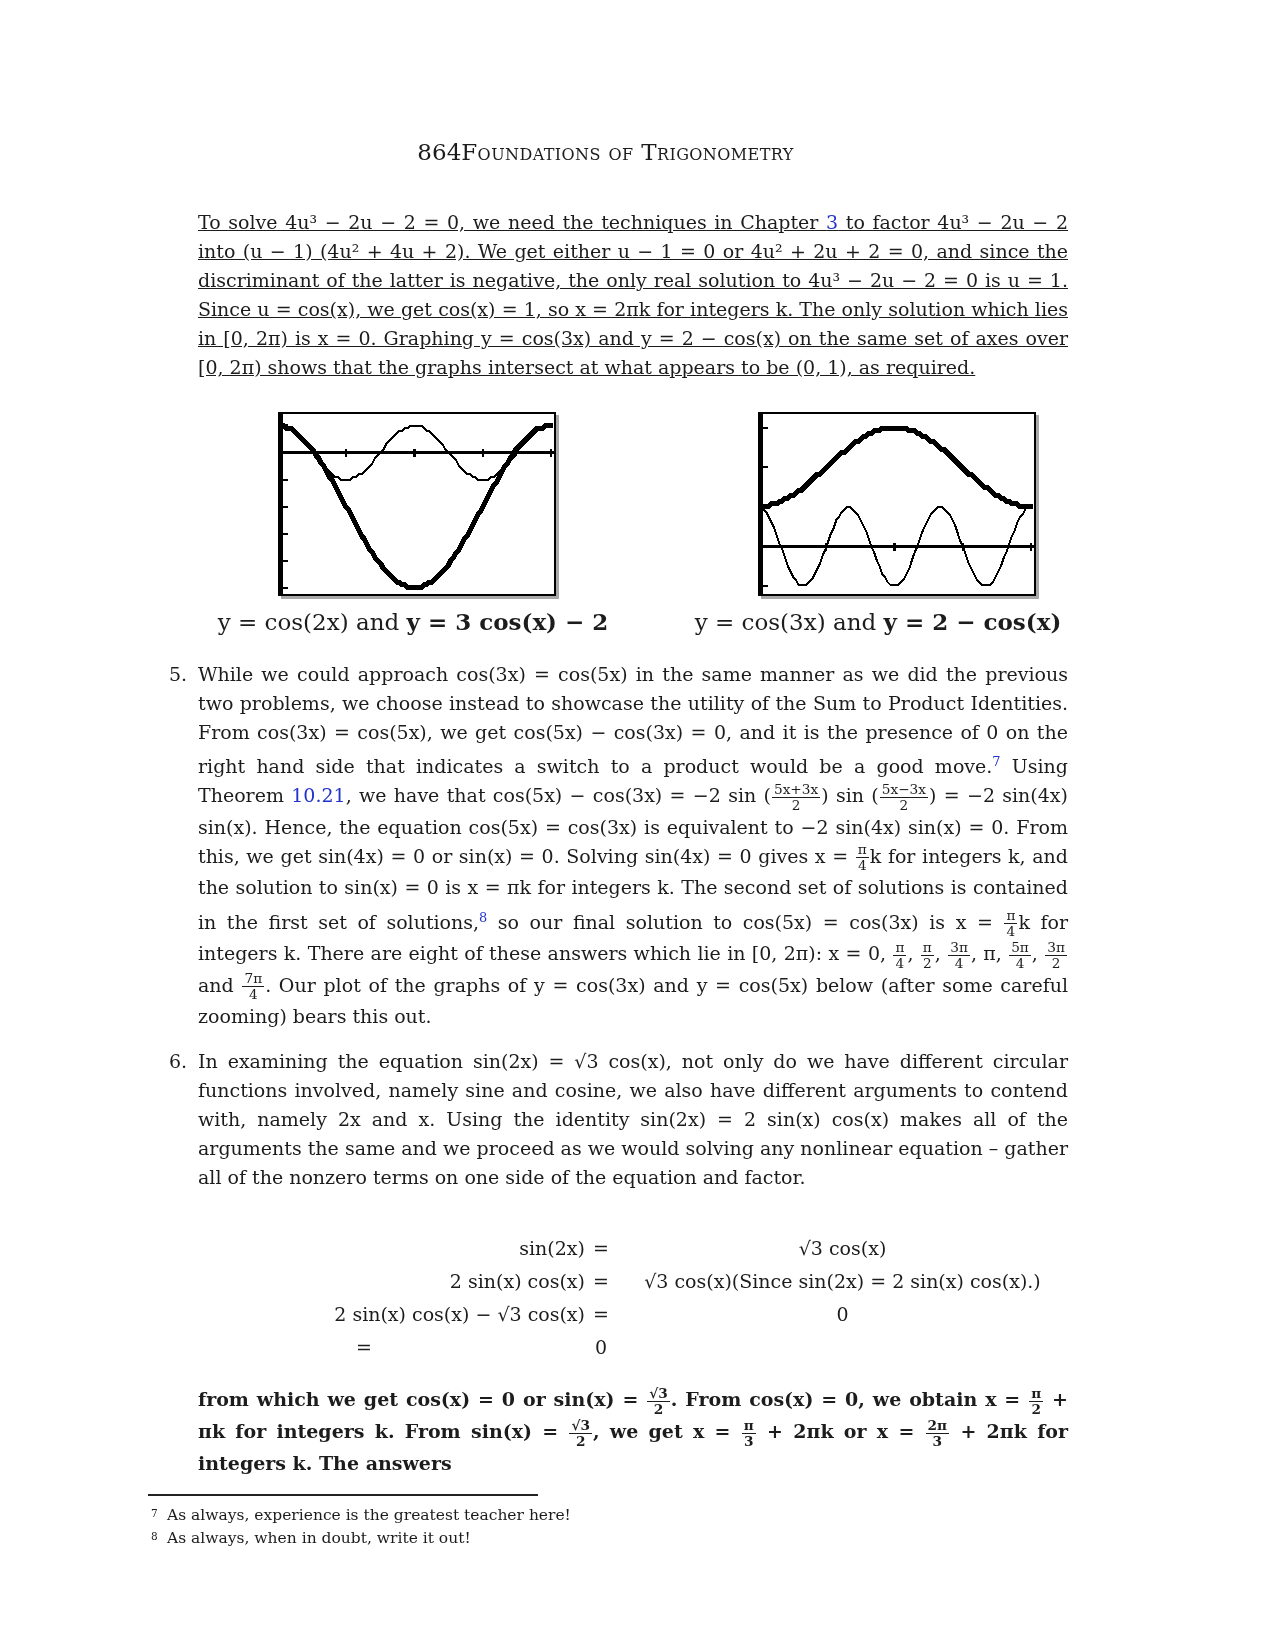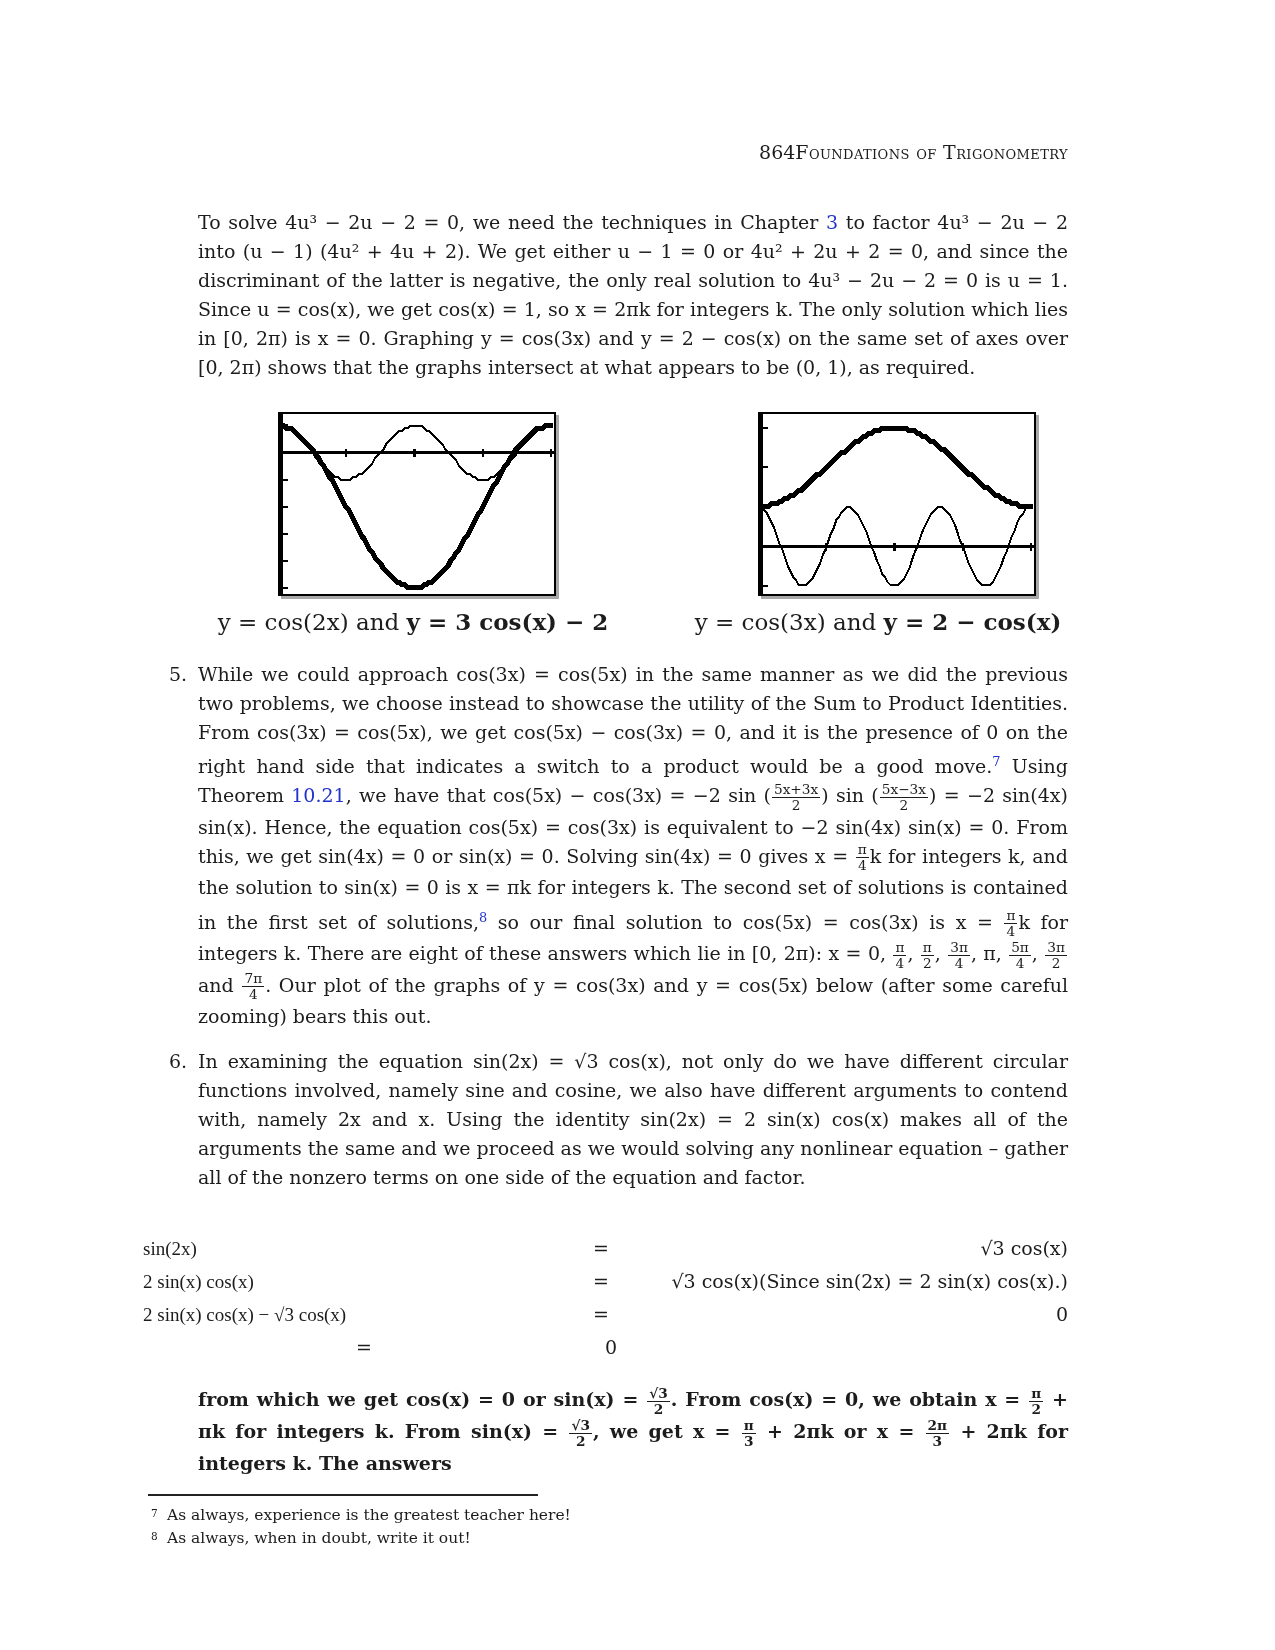--- a/index.html
+++ b/index.html
@@ -2,46 +2,46 @@
 <html><head>
 <meta charset="utf-8">
 <style>
   html,body{margin:0;padding:0;}
   body{
     width:1275px;height:1650px;background:#ffffff;position:relative;
     font-family:"DejaVu Serif","Liberation Serif",serif;color:#1c1c1c;
     -webkit-font-smoothing:antialiased;
   }
   .content{position:absolute;left:143px;top:140px;width:925px;}
-  .hdr{display:flex;justify-content:flex-end;align-items:baseline;font-size:19px;line-height:24px;}
+  .hdr{display:flex;justify-content:center;align-items:baseline;font-size:23px;line-height:24px;}
   .hdr-right{font-variant:small-caps;letter-spacing:.4px;}
   .para{font-size:19px;line-height:29px;text-align:justify;}
   .indent{padding-left:55px;}
-  .intro{margin-top:44px;}
+  .intro{margin-top:44px;text-decoration:underline;}
   .item{position:relative;padding-left:55px;margin-top:20px;}
   .item6{margin-top:16px;}
   .item-num{position:absolute;left:26px;top:0;}
   .figrow{position:relative;height:228px;margin-top:30px;}
   .tiplot{position:absolute;top:0;background:#fff;box-shadow:3px 3px 0 #a9a9a9;}
   .figpos1{left:135px;}
   .figpos2{left:615px;}
   .figcap{position:absolute;top:196px;width:430px;text-align:center;font-size:23px;}
   .cappos1{left:55px;}
   .cappos2{left:520px;}
   .lnk{color:#2233cc;}
   sup{font-size:.68em;}
   .bold{font-weight:bold;}
   .frac{display:inline-block;vertical-align:-.55em;text-align:center;font-size:.72em;line-height:1.1;padding:0 1px;}
   .frac .num{display:block;border-bottom:1.4px solid #1c1c1c;padding:0 2px;}
   .frac .den{display:block;padding:0 2px;}
   .eqblock{margin-top:40px;font-size:19px;}
   .eqrow{display:grid;grid-template-columns:442px 32px auto;line-height:33px;align-items:baseline;}
-  .eq-lhs{font-family:Liberation Serif, serif;}
+  .eq-lhs{text-align:right;}
   .eq-sign{text-align:center;}
-  .eq-rhs{text-align:right;}
+  .eq-rhs{text-align:center;}
   .eq-note{}
   .closing{margin-top:21px;font-weight:bold;}
   .fnrule{margin-top:16px;margin-left:5px;width:390px;border-top:2px solid #222;height:0;}
   .footnotes{margin-top:8px;font-size:15.5px;line-height:23px;}
   .footnote{position:relative;padding-left:24px;}
   .fnmark{position:absolute;left:8px;top:-2px;font-size:.68em;}
 </style>
 </head>
 <body>
 

